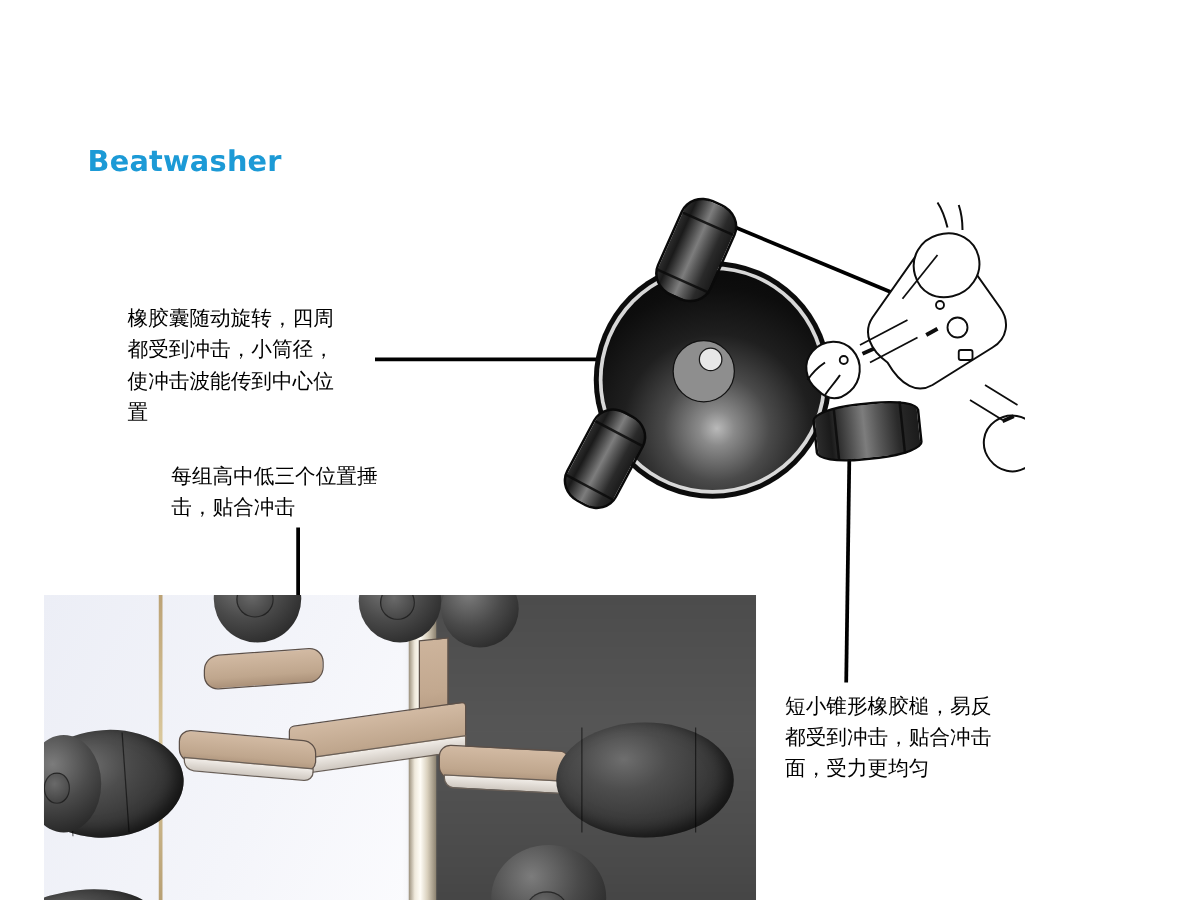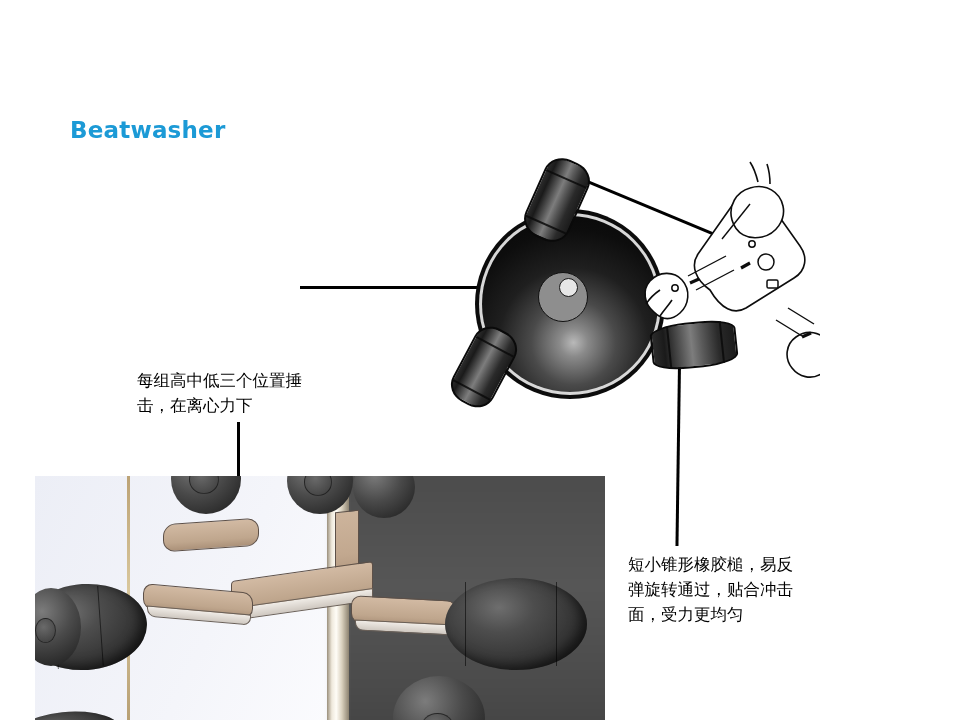--- a/index.html
+++ b/index.html
@@ -246,24 +246,28 @@
 
 <div id="slide">
 
   <div id="title">Beatwasher</div>
 
   <div class="leader" id="leader-limit"></div>
   <div class="leader" id="leader-bag"></div>
   <div class="leader" id="leader-three"></div>
   <div class="leader" id="leader-hammer"></div>
 
+  <div class="annot" id="annot-bag">橡胶囊随动旋转，四周
+都受到冲击，小筒径，
+使冲击波能传到中心位
+置</div>
   <div class="annot" id="annot-three">每组高中低三个位置捶
-击，在离心力下</div>
+击，贴合冲击</div>
   <div class="annot" id="annot-hammer">短小锥形橡胶槌，易反
-弹旋转通过，贴合冲击
+都受到冲击，贴合冲击
 面，受力更均匀</div>
 
   <div id="lineart">
 
     <div id="bell">
       <div class="rim"></div>
       <div class="rim-light"></div>
       <div class="cup"></div>
       <div class="hub"></div>
       <div class="hub-hole"></div>

